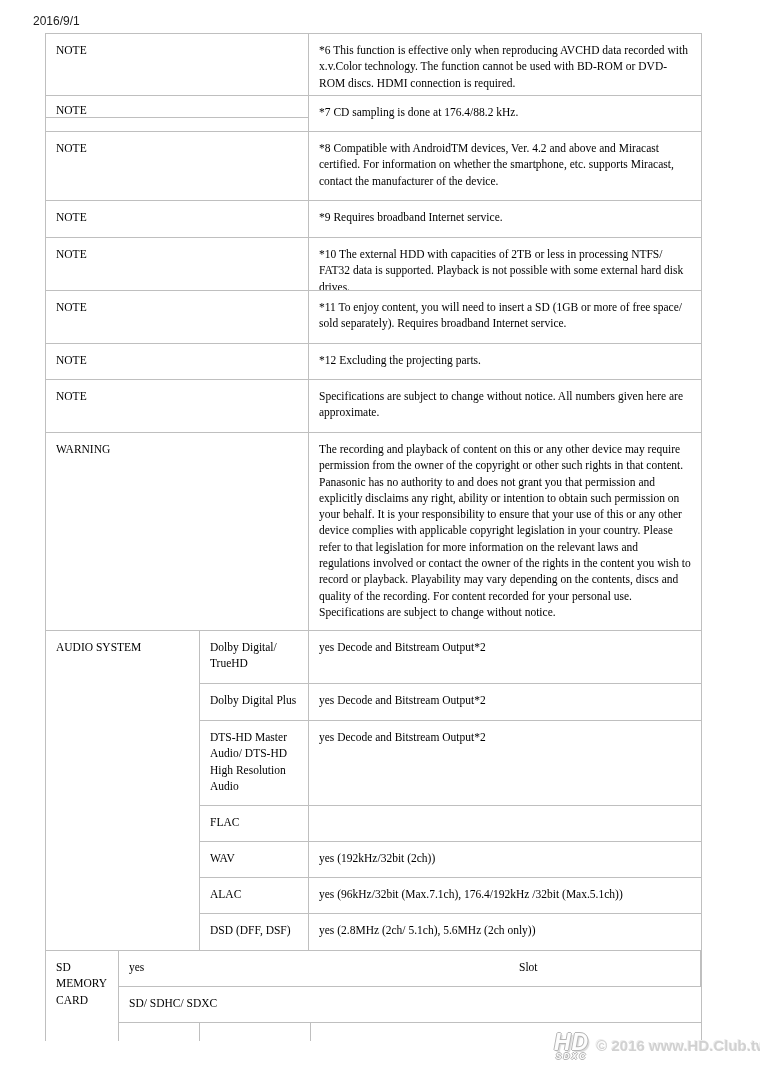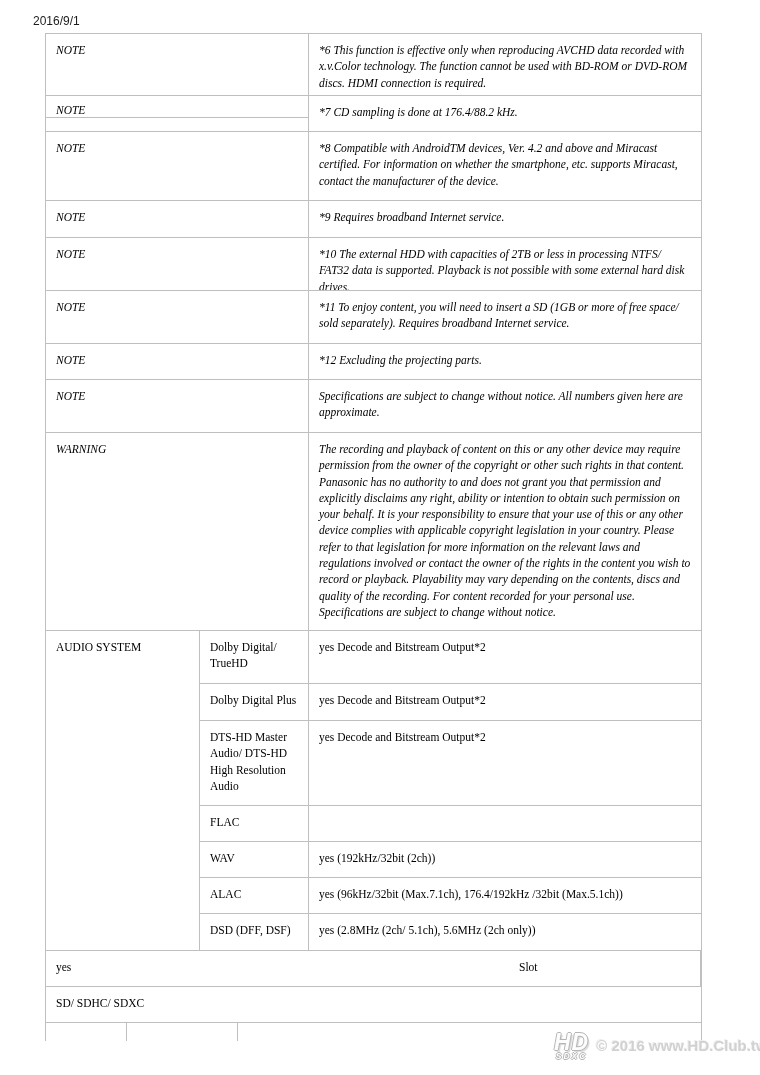--- a/index.html
+++ b/index.html
@@ -2,21 +2,21 @@
 <html><head>
 <meta charset="utf-8">
 <style>
   html,body{margin:0;padding:0;background:#fff;}
   .page{position:relative;width:760px;height:1075px;background:#ffffff;overflow:hidden;
         font-family:"Liberation Serif",serif;color:#000;}
   .header-date{position:absolute;left:33px;top:14px;font-family:"Liberation Sans",sans-serif;
         font-size:12px;color:#1c1c1c;}
   .spec-table{position:absolute;left:45px;top:33px;width:655px;
         border-top:1px solid #bfbfbf;border-left:1px solid #bfbfbf;border-right:1px solid #bfbfbf;}
-  .t-row{display:flex;border-bottom:1px solid #bfbfbf;box-sizing:border-box;overflow:hidden;font-style:italic;}
+  .t-row{display:flex;border-bottom:1px solid #bfbfbf;box-sizing:border-box;overflow:hidden;}
   .cell{box-sizing:border-box;font-size:11.5px;line-height:16.3px;padding:8px 10px 5px 10px;
         overflow:hidden;}
   .label-col{width:263px;border-right:1px solid #bfbfbf;flex:none;}
   .value-col{flex:1;min-width:0;}
   
   .split{padding:0;display:flex;flex-direction:column;}
   .split-a{height:22px;border-bottom:1px solid #bfbfbf;padding:6px 10px 0 10px;box-sizing:border-box;}
   .split-b{flex:1;}
   
   .section{display:flex;box-sizing:border-box;}
@@ -130,20 +130,21 @@
           <div class="cell value-col">yes (96kHz/32bit (Max.7.1ch), 176.4/192kHz /32bit (Max.5.1ch))</div>
         </div>
         <div class="sub-row" style="height:36px">
           <div class="cell feature-col-audio">DSD (DFF, DSF)</div>
           <div class="cell value-col">yes (2.8MHz (2ch/ 5.1ch), 5.6MHz (2ch only))</div>
         </div>
       </div>
     </div>
 
     <div class="section">
+      <div class="section-label sd-label">SD MEMORY CARD</div>
       <div class="sub-rows">
         <div class="sub-row" style="height:36px;border-bottom:1px solid #bfbfbf">
           <div class="cell value-col">yes</div>
           <div class="cell feature-col-sd">Slot</div>
         </div>
         <div class="sub-row" style="height:36px;border-bottom:1px solid #bfbfbf">
           <div class="cell value-col">SD/ SDHC/ SDXC</div>
         </div>
         <div class="sub-row" style="height:18px">
           <div class="cell partial-cell-a"></div>

